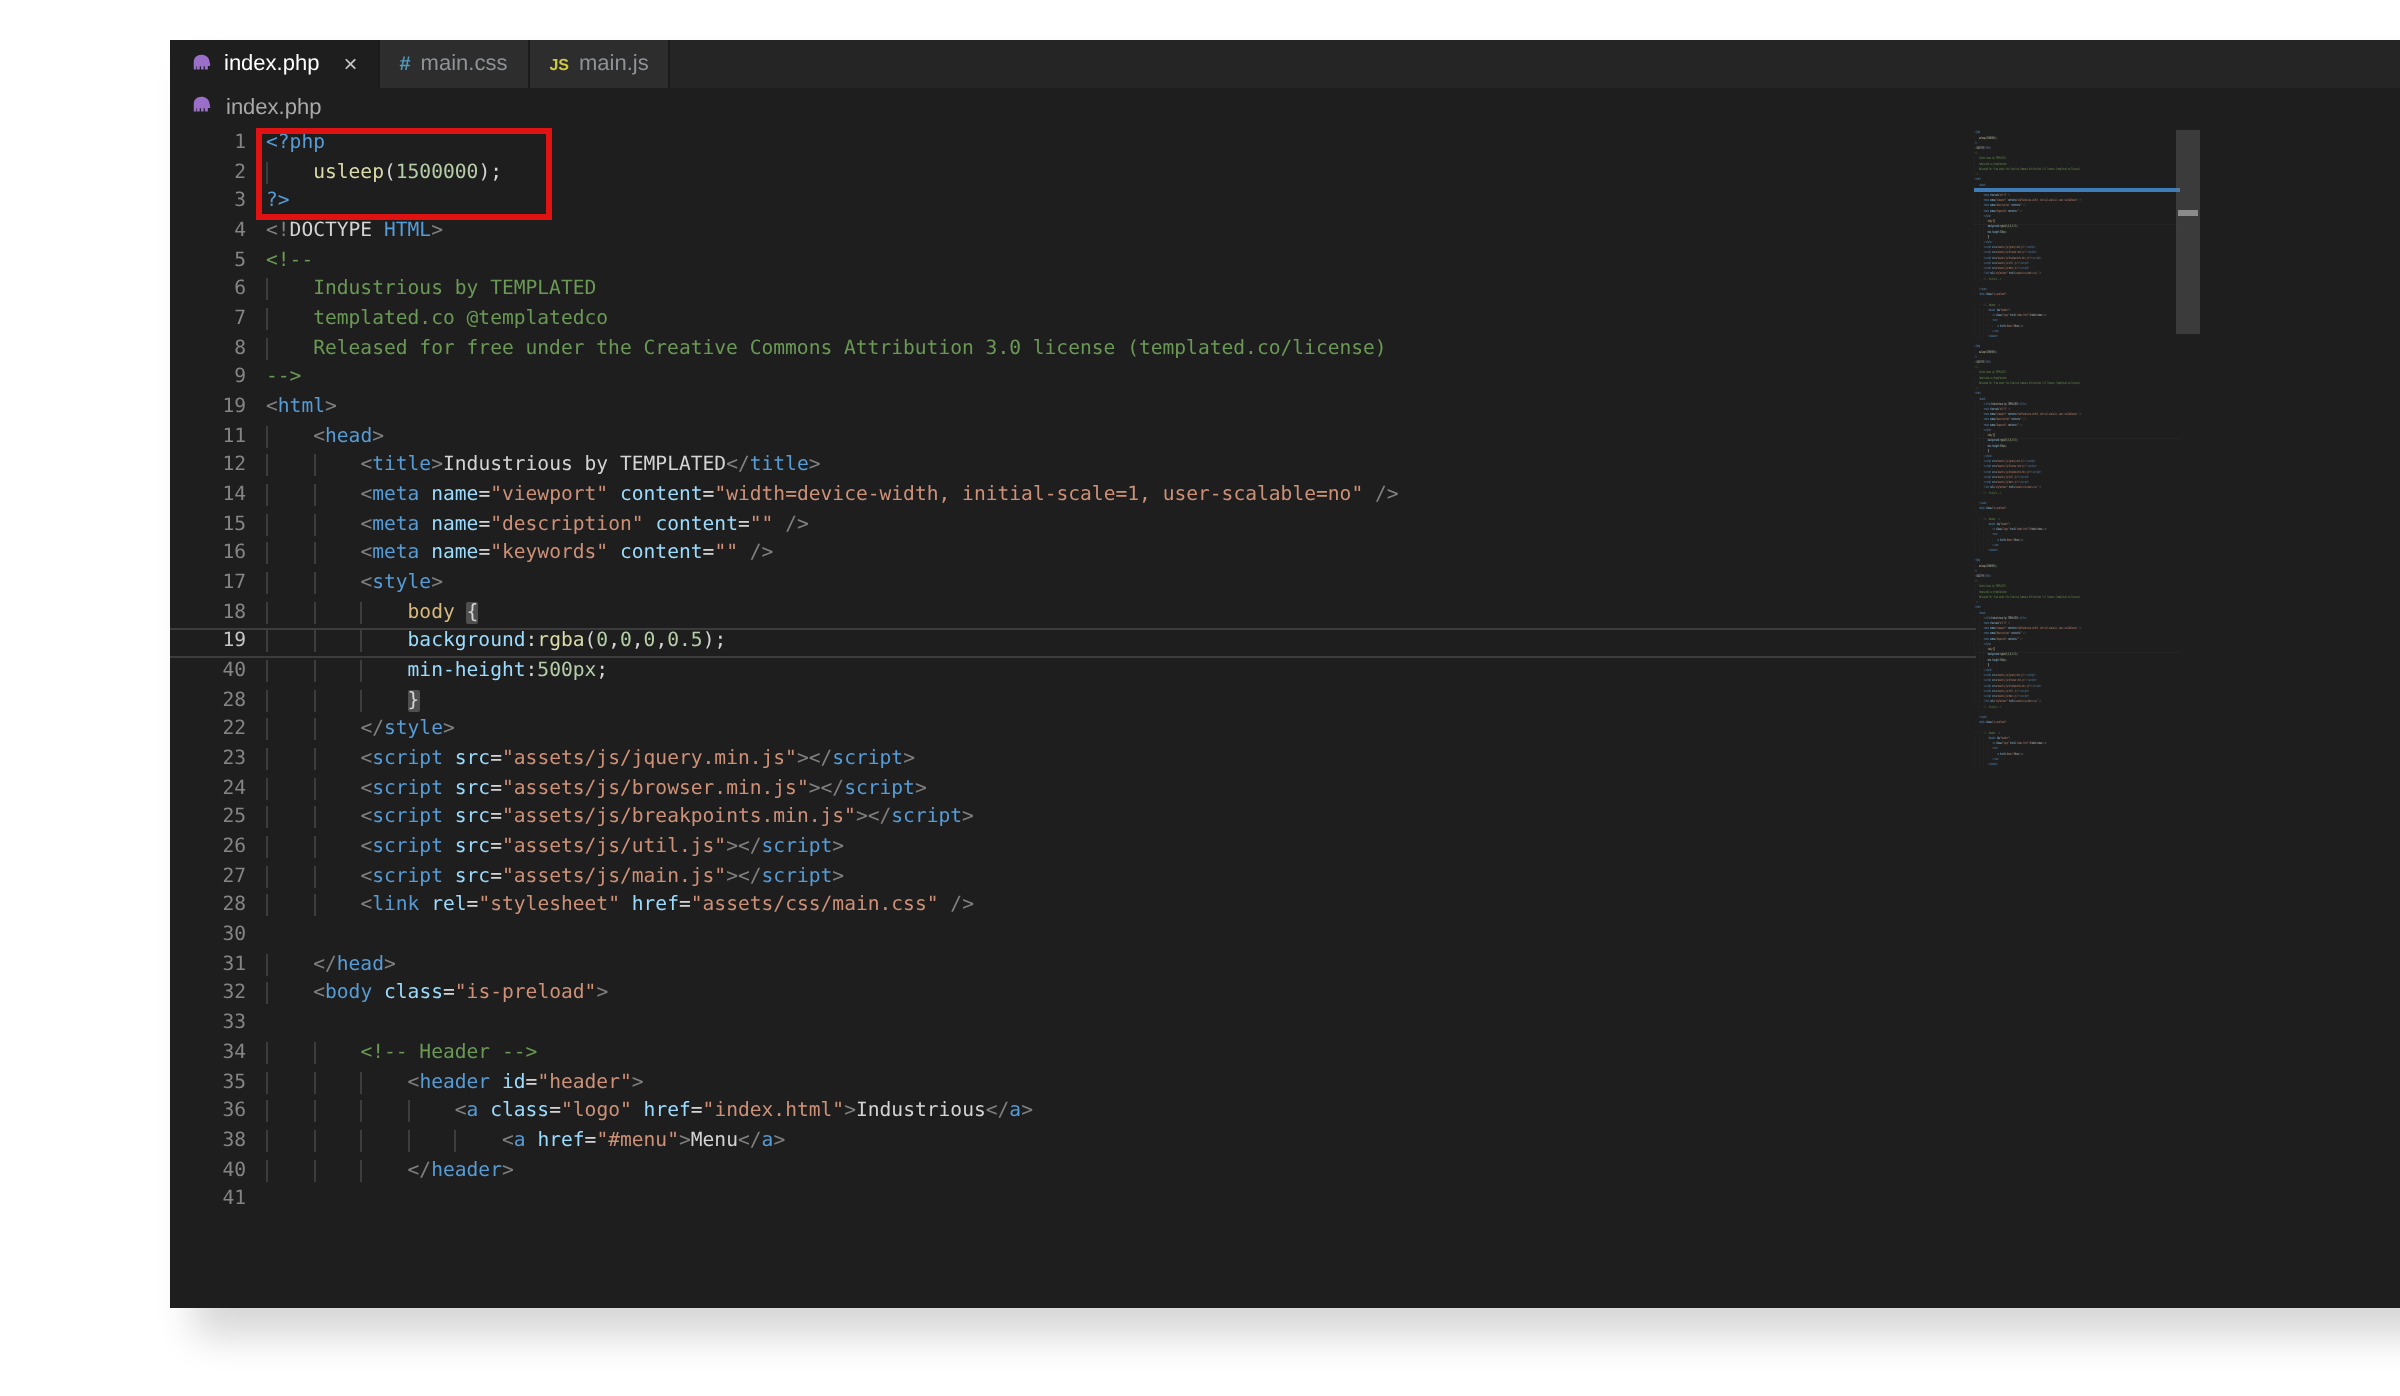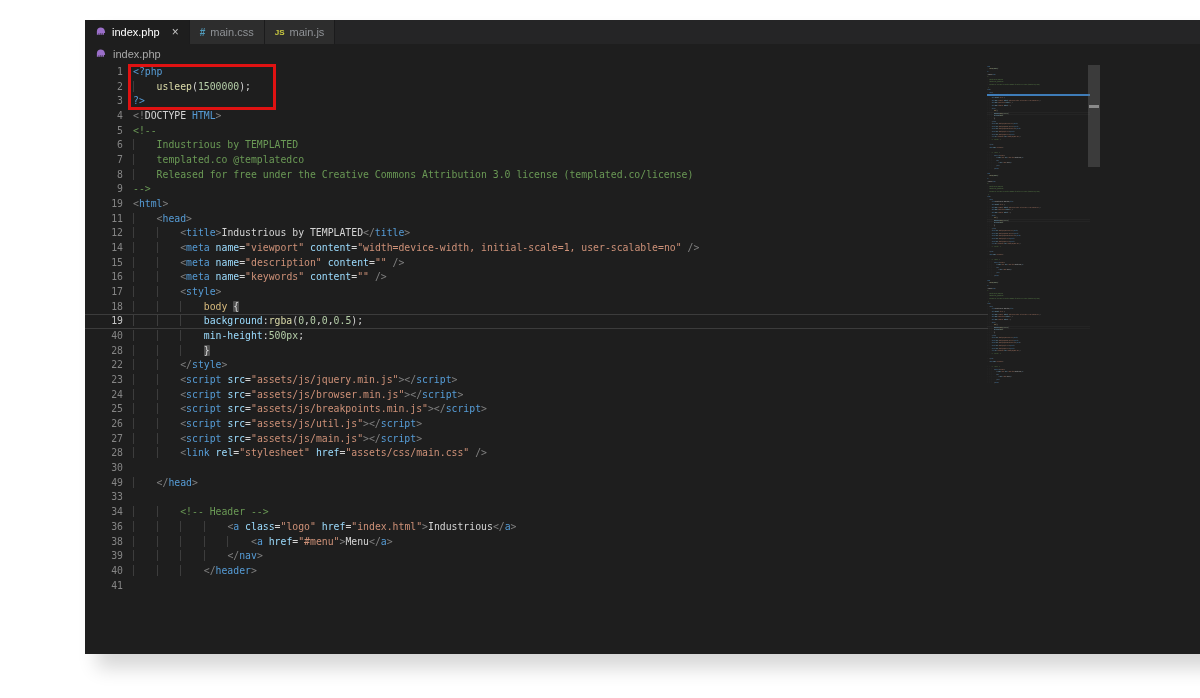--- a/index.html
+++ b/index.html
@@ -119,26 +119,27 @@
         <div class="line"><span class="num">40</span><span class="ct"><span class="ig">    </span><span class="ig">    </span><span class="ig">    </span><span class="t-prop">min-height</span><span class="t-txt">:</span><span class="t-num">500px</span><span class="t-txt">;</span></span></div>
         <div class="line"><span class="num">28</span><span class="ct"><span class="ig">    </span><span class="ig">    </span><span class="ig">    </span><span class="t-brk">}</span></span></div>
         <div class="line"><span class="num">22</span><span class="ct"><span class="ig">    </span><span class="ig">    </span><span class="t-pu">&lt;/</span><span class="t-tag">style</span><span class="t-pu">&gt;</span></span></div>
         <div class="line"><span class="num">23</span><span class="ct"><span class="ig">    </span><span class="ig">    </span><span class="t-pu">&lt;</span><span class="t-tag">script</span><span class="t-txt"> </span><span class="t-attr">src</span><span class="t-eq">=</span><span class="t-str">"assets/js/jquery.min.js"</span><span class="t-pu">&gt;&lt;/</span><span class="t-tag">script</span><span class="t-pu">&gt;</span></span></div>
         <div class="line"><span class="num">24</span><span class="ct"><span class="ig">    </span><span class="ig">    </span><span class="t-pu">&lt;</span><span class="t-tag">script</span><span class="t-txt"> </span><span class="t-attr">src</span><span class="t-eq">=</span><span class="t-str">"assets/js/browser.min.js"</span><span class="t-pu">&gt;&lt;/</span><span class="t-tag">script</span><span class="t-pu">&gt;</span></span></div>
         <div class="line"><span class="num">25</span><span class="ct"><span class="ig">    </span><span class="ig">    </span><span class="t-pu">&lt;</span><span class="t-tag">script</span><span class="t-txt"> </span><span class="t-attr">src</span><span class="t-eq">=</span><span class="t-str">"assets/js/breakpoints.min.js"</span><span class="t-pu">&gt;&lt;/</span><span class="t-tag">script</span><span class="t-pu">&gt;</span></span></div>
         <div class="line"><span class="num">26</span><span class="ct"><span class="ig">    </span><span class="ig">    </span><span class="t-pu">&lt;</span><span class="t-tag">script</span><span class="t-txt"> </span><span class="t-attr">src</span><span class="t-eq">=</span><span class="t-str">"assets/js/util.js"</span><span class="t-pu">&gt;&lt;/</span><span class="t-tag">script</span><span class="t-pu">&gt;</span></span></div>
         <div class="line"><span class="num">27</span><span class="ct"><span class="ig">    </span><span class="ig">    </span><span class="t-pu">&lt;</span><span class="t-tag">script</span><span class="t-txt"> </span><span class="t-attr">src</span><span class="t-eq">=</span><span class="t-str">"assets/js/main.js"</span><span class="t-pu">&gt;&lt;/</span><span class="t-tag">script</span><span class="t-pu">&gt;</span></span></div>
         <div class="line"><span class="num">28</span><span class="ct"><span class="ig">    </span><span class="ig">    </span><span class="t-pu">&lt;</span><span class="t-tag">link</span><span class="t-txt"> </span><span class="t-attr">rel</span><span class="t-eq">=</span><span class="t-str">"stylesheet"</span><span class="t-txt"> </span><span class="t-attr">href</span><span class="t-eq">=</span><span class="t-str">"assets/css/main.css"</span><span class="t-txt"> </span><span class="t-pu">/&gt;</span></span></div>
         <div class="line"><span class="num">30</span><span class="ct"></span></div>
-        <div class="line"><span class="num">49</span><span class="ct"><span class="ig">    </span><span class="t-pu">&lt;/</span><span class="t-tag">head</span><span class="t-pu">&gt;</span></span></div>
+        <div class="line"><span class="num">31</span><span class="ct"><span class="ig">    </span><span class="t-pu">&lt;/</span><span class="t-tag">head</span><span class="t-pu">&gt;</span></span></div>
+        <div class="line"><span class="num">32</span><span class="ct"><span class="ig">    </span><span class="t-pu">&lt;</span><span class="t-tag">body</span><span class="t-txt"> </span><span class="t-attr">class</span><span class="t-eq">=</span><span class="t-str">"is-preload"</span><span class="t-pu">&gt;</span></span></div>
         <div class="line"><span class="num">33</span><span class="ct"></span></div>
         <div class="line"><span class="num">34</span><span class="ct"><span class="ig">    </span><span class="ig">    </span><span class="t-cm">&lt;!-- Header --&gt;</span></span></div>
+        <div class="line"><span class="num">35</span><span class="ct"><span class="ig">    </span><span class="ig">    </span><span class="ig">    </span><span class="t-pu">&lt;</span><span class="t-tag">header</span><span class="t-txt"> </span><span class="t-attr">id</span><span class="t-eq">=</span><span class="t-str">"header"</span><span class="t-pu">&gt;</span></span></div>
         <div class="line"><span class="num">36</span><span class="ct"><span class="ig">    </span><span class="ig">    </span><span class="ig">    </span><span class="ig">    </span><span class="t-pu">&lt;</span><span class="t-tag">a</span><span class="t-txt"> </span><span class="t-attr">class</span><span class="t-eq">=</span><span class="t-str">"logo"</span><span class="t-txt"> </span><span class="t-attr">href</span><span class="t-eq">=</span><span class="t-str">"index.html"</span><span class="t-pu">&gt;</span><span class="t-txt">Industrious</span><span class="t-pu">&lt;/</span><span class="t-tag">a</span><span class="t-pu">&gt;</span></span></div>
         <div class="line"><span class="num">38</span><span class="ct"><span class="ig">    </span><span class="ig">    </span><span class="ig">    </span><span class="ig">    </span><span class="ig">    </span><span class="t-pu">&lt;</span><span class="t-tag">a</span><span class="t-txt"> </span><span class="t-attr">href</span><span class="t-eq">=</span><span class="t-str">"#menu"</span><span class="t-pu">&gt;</span><span class="t-txt">Menu</span><span class="t-pu">&lt;/</span><span class="t-tag">a</span><span class="t-pu">&gt;</span></span></div>
-        <div class="line"><span class="num">39</span><span class="ct"><span class="ig">    </span><span class="ig">    </span><span class="ig">    </span><span class="ig">    </span><span class="t-pu">&lt;/</span><span class="t-tag">nav</span><span class="t-pu">&gt;</span></span></div>
         <div class="line"><span class="num">40</span><span class="ct"><span class="ig">    </span><span class="ig">    </span><span class="ig">    </span><span class="t-pu">&lt;/</span><span class="t-tag">header</span><span class="t-pu">&gt;</span></span></div>
         <div class="line"><span class="num">41</span><span class="ct"></span></div>
       </div>
     <div class="annot"></div>
 
     <div class="minimap">
       <div id="mm">
           <div class="mm-block" style="top:2px"><div class="line"><span class="ct"><span class="t-php">&lt;?php</span></span></div><div class="line"><span class="ct"><span class="ig">    </span><span class="t-fn">usleep</span><span class="t-txt">(</span><span class="t-num">1500000</span><span class="t-txt">);</span></span></div><div class="line"><span class="ct"><span class="t-php">?&gt;</span></span></div><div class="line"><span class="ct"><span class="t-pu">&lt;!</span><span class="t-txt">DOCTYPE </span><span class="t-tag">HTML</span><span class="t-pu">&gt;</span></span></div><div class="line"><span class="ct"><span class="t-cm">&lt;!--</span></span></div><div class="line"><span class="ct"><span class="ig">    </span><span class="t-cm">Industrious by TEMPLATED</span></span></div><div class="line"><span class="ct"><span class="ig">    </span><span class="t-cm">templated.co @templatedco</span></span></div><div class="line"><span class="ct"><span class="ig">    </span><span class="t-cm">Released for free under the Creative Commons Attribution 3.0 license (templated.co/license)</span></span></div><div class="line"><span class="ct"><span class="t-cm">--&gt;</span></span></div><div class="line"><span class="ct"><span class="t-pu">&lt;</span><span class="t-tag">html</span><span class="t-pu">&gt;</span></span></div><div class="line"><span class="ct"><span class="ig">    </span><span class="t-pu">&lt;</span><span class="t-tag">head</span><span class="t-pu">&gt;</span></span></div><div class="line"><span class="ct"><span class="ig">    </span><span class="ig">    </span><span class="t-pu">&lt;</span><span class="t-tag">title</span><span class="t-pu">&gt;</span><span class="t-txt">Industrious by TEMPLATED</span><span class="t-pu">&lt;/</span><span class="t-tag">title</span><span class="t-pu">&gt;</span></span></div><div class="line"><span class="ct"><span class="ig">    </span><span class="ig">    </span><span class="t-pu">&lt;</span><span class="t-tag">meta</span><span class="t-txt"> </span><span class="t-attr">charset</span><span class="t-eq">=</span><span class="t-str">"utf-8"</span><span class="t-txt"> </span><span class="t-pu">/&gt;</span></span></div><div class="line"><span class="ct"><span class="ig">    </span><span class="ig">    </span><span class="t-pu">&lt;</span><span class="t-tag">meta</span><span class="t-txt"> </span><span class="t-attr">name</span><span class="t-eq">=</span><span class="t-str">"viewport"</span><span class="t-txt"> </span><span class="t-attr">content</span><span class="t-eq">=</span><span class="t-str">"width=device-width, initial-scale=1, user-scalable=no"</span><span class="t-txt"> </span><span class="t-pu">/&gt;</span></span></div><div class="line"><span class="ct"><span class="ig">    </span><span class="ig">    </span><span class="t-pu">&lt;</span><span class="t-tag">meta</span><span class="t-txt"> </span><span class="t-attr">name</span><span class="t-eq">=</span><span class="t-str">"description"</span><span class="t-txt"> </span><span class="t-attr">content</span><span class="t-eq">=</span><span class="t-str">""</span><span class="t-txt"> </span><span class="t-pu">/&gt;</span></span></div><div class="line"><span class="ct"><span class="ig">    </span><span class="ig">    </span><span class="t-pu">&lt;</span><span class="t-tag">meta</span><span class="t-txt"> </span><span class="t-attr">name</span><span class="t-eq">=</span><span class="t-str">"keywords"</span><span class="t-txt"> </span><span class="t-attr">content</span><span class="t-eq">=</span><span class="t-str">""</span><span class="t-txt"> </span><span class="t-pu">/&gt;</span></span></div><div class="line"><span class="ct"><span class="ig">    </span><span class="ig">    </span><span class="t-pu">&lt;</span><span class="t-tag">style</span><span class="t-pu">&gt;</span></span></div><div class="line"><span class="ct"><span class="ig">    </span><span class="ig">    </span><span class="ig">    </span><span class="t-sel">body </span><span class="t-brk">{</span></span></div><div class="line cur"><span class="ct"><span class="ig">    </span><span class="ig">    </span><span class="ig">    </span><span class="t-prop">background</span><span class="t-txt">:</span><span class="t-fn">rgba</span><span class="t-txt">(</span><span class="t-num">0</span><span class="t-txt">,</span><span class="t-num">0</span><span class="t-txt">,</span><span class="t-num">0</span><span class="t-txt">,</span><span class="t-num">0.5</span><span class="t-txt">);</span></span></div><div class="line"><span class="ct"><span class="ig">    </span><span class="ig">    </span><span class="ig">    </span><span class="t-prop">min-height</span><span class="t-txt">:</span><span class="t-num">500px</span><span class="t-txt">;</span></span></div><div class="line"><span class="ct"><span class="ig">    </span><span class="ig">    </span><span class="ig">    </span><span class="t-brk">}</span></span></div><div class="line"><span class="ct"><span class="ig">    </span><span class="ig">    </span><span class="t-pu">&lt;/</span><span class="t-tag">style</span><span class="t-pu">&gt;</span></span></div><div class="line"><span class="ct"><span class="ig">    </span><span class="ig">    </span><span class="t-pu">&lt;</span><span class="t-tag">script</span><span class="t-txt"> </span><span class="t-attr">src</span><span class="t-eq">=</span><span class="t-str">"assets/js/jquery.min.js"</span><span class="t-pu">&gt;&lt;/</span><span class="t-tag">script</span><span class="t-pu">&gt;</span></span></div><div class="line"><span class="ct"><span class="ig">    </span><span class="ig">    </span><span class="t-pu">&lt;</span><span class="t-tag">script</span><span class="t-txt"> </span><span class="t-attr">src</span><span class="t-eq">=</span><span class="t-str">"assets/js/browser.min.js"</span><span class="t-pu">&gt;&lt;/</span><span class="t-tag">script</span><span class="t-pu">&gt;</span></span></div><div class="line"><span class="ct"><span class="ig">    </span><span class="ig">    </span><span class="t-pu">&lt;</span><span class="t-tag">script</span><span class="t-txt"> </span><span class="t-attr">src</span><span class="t-eq">=</span><span class="t-str">"assets/js/breakpoints.min.js"</span><span class="t-pu">&gt;&lt;/</span><span class="t-tag">script</span><span class="t-pu">&gt;</span></span></div><div class="line"><span class="ct"><span class="ig">    </span><span class="ig">    </span><span class="t-pu">&lt;</span><span class="t-tag">script</span><span class="t-txt"> </span><span class="t-attr">src</span><span class="t-eq">=</span><span class="t-str">"assets/js/util.js"</span><span class="t-pu">&gt;&lt;/</span><span class="t-tag">script</span><span class="t-pu">&gt;</span></span></div><div class="line"><span class="ct"><span class="ig">    </span><span class="ig">    </span><span class="t-pu">&lt;</span><span class="t-tag">script</span><span class="t-txt"> </span><span class="t-attr">src</span><span class="t-eq">=</span><span class="t-str">"assets/js/main.js"</span><span class="t-pu">&gt;&lt;/</span><span class="t-tag">script</span><span class="t-pu">&gt;</span></span></div><div class="line"><span class="ct"><span class="ig">    </span><span class="ig">    </span><span class="t-pu">&lt;</span><span class="t-tag">link</span><span class="t-txt"> </span><span class="t-attr">rel</span><span class="t-eq">=</span><span class="t-str">"stylesheet"</span><span class="t-txt"> </span><span class="t-attr">href</span><span class="t-eq">=</span><span class="t-str">"assets/css/main.css"</span><span class="t-txt"> </span><span class="t-pu">/&gt;</span></span></div><div class="line"><span class="ct"><span class="ig">    </span><span class="ig">    </span><span class="t-cm">&lt;!-- Scripts --&gt;</span></span></div><div class="line"><span class="ct"></span></div><div class="line"><span class="ct"><span class="ig">    </span><span class="t-pu">&lt;/</span><span class="t-tag">head</span><span class="t-pu">&gt;</span></span></div><div class="line"><span class="ct"><span class="ig">    </span><span class="t-pu">&lt;</span><span class="t-tag">body</span><span class="t-txt"> </span><span class="t-attr">class</span><span class="t-eq">=</span><span class="t-str">"is-preload"</span><span class="t-pu">&gt;</span></span></div><div class="line"><span class="ct"></span></div><div class="line"><span class="ct"><span class="ig">    </span><span class="ig">    </span><span class="t-cm">&lt;!-- Header --&gt;</span></span></div><div class="line"><span class="ct"><span class="ig">    </span><span class="ig">    </span><span class="ig">    </span><span class="t-pu">&lt;</span><span class="t-tag">header</span><span class="t-txt"> </span><span class="t-attr">id</span><span class="t-eq">=</span><span class="t-str">"header"</span><span class="t-pu">&gt;</span></span></div><div class="line"><span class="ct"><span class="ig">    </span><span class="ig">    </span><span class="ig">    </span><span class="ig">    </span><span class="t-pu">&lt;</span><span class="t-tag">a</span><span class="t-txt"> </span><span class="t-attr">class</span><span class="t-eq">=</span><span class="t-str">"logo"</span><span class="t-txt"> </span><span class="t-attr">href</span><span class="t-eq">=</span><span class="t-str">"index.html"</span><span class="t-pu">&gt;</span><span class="t-txt">Industrious</span><span class="t-pu">&lt;/</span><span class="t-tag">a</span><span class="t-pu">&gt;</span></span></div><div class="line"><span class="ct"><span class="ig">    </span><span class="ig">    </span><span class="ig">    </span><span class="ig">    </span><span class="t-pu">&lt;</span><span class="t-tag">nav</span><span class="t-pu">&gt;</span></span></div><div class="line"><span class="ct"><span class="ig">    </span><span class="ig">    </span><span class="ig">    </span><span class="ig">    </span><span class="ig">    </span><span class="t-pu">&lt;</span><span class="t-tag">a</span><span class="t-txt"> </span><span class="t-attr">href</span><span class="t-eq">=</span><span class="t-str">"#menu"</span><span class="t-pu">&gt;</span><span class="t-txt">Menu</span><span class="t-pu">&lt;/</span><span class="t-tag">a</span><span class="t-pu">&gt;</span></span></div><div class="line"><span class="ct"><span class="ig">    </span><span class="ig">    </span><span class="ig">    </span><span class="ig">    </span><span class="t-pu">&lt;/</span><span class="t-tag">nav</span><span class="t-pu">&gt;</span></span></div><div class="line"><span class="ct"><span class="ig">    </span><span class="ig">    </span><span class="ig">    </span><span class="t-pu">&lt;/</span><span class="t-tag">header</span><span class="t-pu">&gt;</span></span></div><div class="line"><span class="ct"></span></div></div>
           <div class="mm-block" style="top:109.13463999999999px"><div class="line"><span class="ct"><span class="t-php">&lt;?php</span></span></div><div class="line"><span class="ct"><span class="ig">    </span><span class="t-fn">usleep</span><span class="t-txt">(</span><span class="t-num">1500000</span><span class="t-txt">);</span></span></div><div class="line"><span class="ct"><span class="t-php">?&gt;</span></span></div><div class="line"><span class="ct"><span class="t-pu">&lt;!</span><span class="t-txt">DOCTYPE </span><span class="t-tag">HTML</span><span class="t-pu">&gt;</span></span></div><div class="line"><span class="ct"><span class="t-cm">&lt;!--</span></span></div><div class="line"><span class="ct"><span class="ig">    </span><span class="t-cm">Industrious by TEMPLATED</span></span></div><div class="line"><span class="ct"><span class="ig">    </span><span class="t-cm">templated.co @templatedco</span></span></div><div class="line"><span class="ct"><span class="ig">    </span><span class="t-cm">Released for free under the Creative Commons Attribution 3.0 license (templated.co/license)</span></span></div><div class="line"><span class="ct"><span class="t-cm">--&gt;</span></span></div><div class="line"><span class="ct"><span class="t-pu">&lt;</span><span class="t-tag">html</span><span class="t-pu">&gt;</span></span></div><div class="line"><span class="ct"><span class="ig">    </span><span class="t-pu">&lt;</span><span class="t-tag">head</span><span class="t-pu">&gt;</span></span></div><div class="line"><span class="ct"><span class="ig">    </span><span class="ig">    </span><span class="t-pu">&lt;</span><span class="t-tag">title</span><span class="t-pu">&gt;</span><span class="t-txt">Industrious by TEMPLATED</span><span class="t-pu">&lt;/</span><span class="t-tag">title</span><span class="t-pu">&gt;</span></span></div><div class="line"><span class="ct"><span class="ig">    </span><span class="ig">    </span><span class="t-pu">&lt;</span><span class="t-tag">meta</span><span class="t-txt"> </span><span class="t-attr">charset</span><span class="t-eq">=</span><span class="t-str">"utf-8"</span><span class="t-txt"> </span><span class="t-pu">/&gt;</span></span></div><div class="line"><span class="ct"><span class="ig">    </span><span class="ig">    </span><span class="t-pu">&lt;</span><span class="t-tag">meta</span><span class="t-txt"> </span><span class="t-attr">name</span><span class="t-eq">=</span><span class="t-str">"viewport"</span><span class="t-txt"> </span><span class="t-attr">content</span><span class="t-eq">=</span><span class="t-str">"width=device-width, initial-scale=1, user-scalable=no"</span><span class="t-txt"> </span><span class="t-pu">/&gt;</span></span></div><div class="line"><span class="ct"><span class="ig">    </span><span class="ig">    </span><span class="t-pu">&lt;</span><span class="t-tag">meta</span><span class="t-txt"> </span><span class="t-attr">name</span><span class="t-eq">=</span><span class="t-str">"description"</span><span class="t-txt"> </span><span class="t-attr">content</span><span class="t-eq">=</span><span class="t-str">""</span><span class="t-txt"> </span><span class="t-pu">/&gt;</span></span></div><div class="line"><span class="ct"><span class="ig">    </span><span class="ig">    </span><span class="t-pu">&lt;</span><span class="t-tag">meta</span><span class="t-txt"> </span><span class="t-attr">name</span><span class="t-eq">=</span><span class="t-str">"keywords"</span><span class="t-txt"> </span><span class="t-attr">content</span><span class="t-eq">=</span><span class="t-str">""</span><span class="t-txt"> </span><span class="t-pu">/&gt;</span></span></div><div class="line"><span class="ct"><span class="ig">    </span><span class="ig">    </span><span class="t-pu">&lt;</span><span class="t-tag">style</span><span class="t-pu">&gt;</span></span></div><div class="line"><span class="ct"><span class="ig">    </span><span class="ig">    </span><span class="ig">    </span><span class="t-sel">body </span><span class="t-brk">{</span></span></div><div class="line cur"><span class="ct"><span class="ig">    </span><span class="ig">    </span><span class="ig">    </span><span class="t-prop">background</span><span class="t-txt">:</span><span class="t-fn">rgba</span><span class="t-txt">(</span><span class="t-num">0</span><span class="t-txt">,</span><span class="t-num">0</span><span class="t-txt">,</span><span class="t-num">0</span><span class="t-txt">,</span><span class="t-num">0.5</span><span class="t-txt">);</span></span></div><div class="line"><span class="ct"><span class="ig">    </span><span class="ig">    </span><span class="ig">    </span><span class="t-prop">min-height</span><span class="t-txt">:</span><span class="t-num">500px</span><span class="t-txt">;</span></span></div><div class="line"><span class="ct"><span class="ig">    </span><span class="ig">    </span><span class="ig">    </span><span class="t-brk">}</span></span></div><div class="line"><span class="ct"><span class="ig">    </span><span class="ig">    </span><span class="t-pu">&lt;/</span><span class="t-tag">style</span><span class="t-pu">&gt;</span></span></div><div class="line"><span class="ct"><span class="ig">    </span><span class="ig">    </span><span class="t-pu">&lt;</span><span class="t-tag">script</span><span class="t-txt"> </span><span class="t-attr">src</span><span class="t-eq">=</span><span class="t-str">"assets/js/jquery.min.js"</span><span class="t-pu">&gt;&lt;/</span><span class="t-tag">script</span><span class="t-pu">&gt;</span></span></div><div class="line"><span class="ct"><span class="ig">    </span><span class="ig">    </span><span class="t-pu">&lt;</span><span class="t-tag">script</span><span class="t-txt"> </span><span class="t-attr">src</span><span class="t-eq">=</span><span class="t-str">"assets/js/browser.min.js"</span><span class="t-pu">&gt;&lt;/</span><span class="t-tag">script</span><span class="t-pu">&gt;</span></span></div><div class="line"><span class="ct"><span class="ig">    </span><span class="ig">    </span><span class="t-pu">&lt;</span><span class="t-tag">script</span><span class="t-txt"> </span><span class="t-attr">src</span><span class="t-eq">=</span><span class="t-str">"assets/js/breakpoints.min.js"</span><span class="t-pu">&gt;&lt;/</span><span class="t-tag">script</span><span class="t-pu">&gt;</span></span></div><div class="line"><span class="ct"><span class="ig">    </span><span class="ig">    </span><span class="t-pu">&lt;</span><span class="t-tag">script</span><span class="t-txt"> </span><span class="t-attr">src</span><span class="t-eq">=</span><span class="t-str">"assets/js/util.js"</span><span class="t-pu">&gt;&lt;/</span><span class="t-tag">script</span><span class="t-pu">&gt;</span></span></div><div class="line"><span class="ct"><span class="ig">    </span><span class="ig">    </span><span class="t-pu">&lt;</span><span class="t-tag">script</span><span class="t-txt"> </span><span class="t-attr">src</span><span class="t-eq">=</span><span class="t-str">"assets/js/main.js"</span><span class="t-pu">&gt;&lt;/</span><span class="t-tag">script</span><span class="t-pu">&gt;</span></span></div><div class="line"><span class="ct"><span class="ig">    </span><span class="ig">    </span><span class="t-pu">&lt;</span><span class="t-tag">link</span><span class="t-txt"> </span><span class="t-attr">rel</span><span class="t-eq">=</span><span class="t-str">"stylesheet"</span><span class="t-txt"> </span><span class="t-attr">href</span><span class="t-eq">=</span><span class="t-str">"assets/css/main.css"</span><span class="t-txt"> </span><span class="t-pu">/&gt;</span></span></div><div class="line"><span class="ct"><span class="ig">    </span><span class="ig">    </span><span class="t-cm">&lt;!-- Scripts --&gt;</span></span></div><div class="line"><span class="ct"></span></div><div class="line"><span class="ct"><span class="ig">    </span><span class="t-pu">&lt;/</span><span class="t-tag">head</span><span class="t-pu">&gt;</span></span></div><div class="line"><span class="ct"><span class="ig">    </span><span class="t-pu">&lt;</span><span class="t-tag">body</span><span class="t-txt"> </span><span class="t-attr">class</span><span class="t-eq">=</span><span class="t-str">"is-preload"</span><span class="t-pu">&gt;</span></span></div><div class="line"><span class="ct"></span></div><div class="line"><span class="ct"><span class="ig">    </span><span class="ig">    </span><span class="t-cm">&lt;!-- Header --&gt;</span></span></div><div class="line"><span class="ct"><span class="ig">    </span><span class="ig">    </span><span class="ig">    </span><span class="t-pu">&lt;</span><span class="t-tag">header</span><span class="t-txt"> </span><span class="t-attr">id</span><span class="t-eq">=</span><span class="t-str">"header"</span><span class="t-pu">&gt;</span></span></div><div class="line"><span class="ct"><span class="ig">    </span><span class="ig">    </span><span class="ig">    </span><span class="ig">    </span><span class="t-pu">&lt;</span><span class="t-tag">a</span><span class="t-txt"> </span><span class="t-attr">class</span><span class="t-eq">=</span><span class="t-str">"logo"</span><span class="t-txt"> </span><span class="t-attr">href</span><span class="t-eq">=</span><span class="t-str">"index.html"</span><span class="t-pu">&gt;</span><span class="t-txt">Industrious</span><span class="t-pu">&lt;/</span><span class="t-tag">a</span><span class="t-pu">&gt;</span></span></div><div class="line"><span class="ct"><span class="ig">    </span><span class="ig">    </span><span class="ig">    </span><span class="ig">    </span><span class="t-pu">&lt;</span><span class="t-tag">nav</span><span class="t-pu">&gt;</span></span></div><div class="line"><span class="ct"><span class="ig">    </span><span class="ig">    </span><span class="ig">    </span><span class="ig">    </span><span class="ig">    </span><span class="t-pu">&lt;</span><span class="t-tag">a</span><span class="t-txt"> </span><span class="t-attr">href</span><span class="t-eq">=</span><span class="t-str">"#menu"</span><span class="t-pu">&gt;</span><span class="t-txt">Menu</span><span class="t-pu">&lt;/</span><span class="t-tag">a</span><span class="t-pu">&gt;</span></span></div><div class="line"><span class="ct"><span class="ig">    </span><span class="ig">    </span><span class="ig">    </span><span class="ig">    </span><span class="t-pu">&lt;/</span><span class="t-tag">nav</span><span class="t-pu">&gt;</span></span></div><div class="line"><span class="ct"><span class="ig">    </span><span class="ig">    </span><span class="ig">    </span><span class="t-pu">&lt;/</span><span class="t-tag">header</span><span class="t-pu">&gt;</span></span></div><div class="line"><span class="ct"></span></div></div>
           <div class="mm-block" style="top:216.26927999999998px"><div class="line"><span class="ct"><span class="t-php">&lt;?php</span></span></div><div class="line"><span class="ct"><span class="ig">    </span><span class="t-fn">usleep</span><span class="t-txt">(</span><span class="t-num">1500000</span><span class="t-txt">);</span></span></div><div class="line"><span class="ct"><span class="t-php">?&gt;</span></span></div><div class="line"><span class="ct"><span class="t-pu">&lt;!</span><span class="t-txt">DOCTYPE </span><span class="t-tag">HTML</span><span class="t-pu">&gt;</span></span></div><div class="line"><span class="ct"><span class="t-cm">&lt;!--</span></span></div><div class="line"><span class="ct"><span class="ig">    </span><span class="t-cm">Industrious by TEMPLATED</span></span></div><div class="line"><span class="ct"><span class="ig">    </span><span class="t-cm">templated.co @templatedco</span></span></div><div class="line"><span class="ct"><span class="ig">    </span><span class="t-cm">Released for free under the Creative Commons Attribution 3.0 license (templated.co/license)</span></span></div><div class="line"><span class="ct"><span class="t-cm">--&gt;</span></span></div><div class="line"><span class="ct"><span class="t-pu">&lt;</span><span class="t-tag">html</span><span class="t-pu">&gt;</span></span></div><div class="line"><span class="ct"><span class="ig">    </span><span class="t-pu">&lt;</span><span class="t-tag">head</span><span class="t-pu">&gt;</span></span></div><div class="line"><span class="ct"><span class="ig">    </span><span class="ig">    </span><span class="t-pu">&lt;</span><span class="t-tag">title</span><span class="t-pu">&gt;</span><span class="t-txt">Industrious by TEMPLATED</span><span class="t-pu">&lt;/</span><span class="t-tag">title</span><span class="t-pu">&gt;</span></span></div><div class="line"><span class="ct"><span class="ig">    </span><span class="ig">    </span><span class="t-pu">&lt;</span><span class="t-tag">meta</span><span class="t-txt"> </span><span class="t-attr">charset</span><span class="t-eq">=</span><span class="t-str">"utf-8"</span><span class="t-txt"> </span><span class="t-pu">/&gt;</span></span></div><div class="line"><span class="ct"><span class="ig">    </span><span class="ig">    </span><span class="t-pu">&lt;</span><span class="t-tag">meta</span><span class="t-txt"> </span><span class="t-attr">name</span><span class="t-eq">=</span><span class="t-str">"viewport"</span><span class="t-txt"> </span><span class="t-attr">content</span><span class="t-eq">=</span><span class="t-str">"width=device-width, initial-scale=1, user-scalable=no"</span><span class="t-txt"> </span><span class="t-pu">/&gt;</span></span></div><div class="line"><span class="ct"><span class="ig">    </span><span class="ig">    </span><span class="t-pu">&lt;</span><span class="t-tag">meta</span><span class="t-txt"> </span><span class="t-attr">name</span><span class="t-eq">=</span><span class="t-str">"description"</span><span class="t-txt"> </span><span class="t-attr">content</span><span class="t-eq">=</span><span class="t-str">""</span><span class="t-txt"> </span><span class="t-pu">/&gt;</span></span></div><div class="line"><span class="ct"><span class="ig">    </span><span class="ig">    </span><span class="t-pu">&lt;</span><span class="t-tag">meta</span><span class="t-txt"> </span><span class="t-attr">name</span><span class="t-eq">=</span><span class="t-str">"keywords"</span><span class="t-txt"> </span><span class="t-attr">content</span><span class="t-eq">=</span><span class="t-str">""</span><span class="t-txt"> </span><span class="t-pu">/&gt;</span></span></div><div class="line"><span class="ct"><span class="ig">    </span><span class="ig">    </span><span class="t-pu">&lt;</span><span class="t-tag">style</span><span class="t-pu">&gt;</span></span></div><div class="line"><span class="ct"><span class="ig">    </span><span class="ig">    </span><span class="ig">    </span><span class="t-sel">body </span><span class="t-brk">{</span></span></div><div class="line cur"><span class="ct"><span class="ig">    </span><span class="ig">    </span><span class="ig">    </span><span class="t-prop">background</span><span class="t-txt">:</span><span class="t-fn">rgba</span><span class="t-txt">(</span><span class="t-num">0</span><span class="t-txt">,</span><span class="t-num">0</span><span class="t-txt">,</span><span class="t-num">0</span><span class="t-txt">,</span><span class="t-num">0.5</span><span class="t-txt">);</span></span></div><div class="line"><span class="ct"><span class="ig">    </span><span class="ig">    </span><span class="ig">    </span><span class="t-prop">min-height</span><span class="t-txt">:</span><span class="t-num">500px</span><span class="t-txt">;</span></span></div><div class="line"><span class="ct"><span class="ig">    </span><span class="ig">    </span><span class="ig">    </span><span class="t-brk">}</span></span></div><div class="line"><span class="ct"><span class="ig">    </span><span class="ig">    </span><span class="t-pu">&lt;/</span><span class="t-tag">style</span><span class="t-pu">&gt;</span></span></div><div class="line"><span class="ct"><span class="ig">    </span><span class="ig">    </span><span class="t-pu">&lt;</span><span class="t-tag">script</span><span class="t-txt"> </span><span class="t-attr">src</span><span class="t-eq">=</span><span class="t-str">"assets/js/jquery.min.js"</span><span class="t-pu">&gt;&lt;/</span><span class="t-tag">script</span><span class="t-pu">&gt;</span></span></div><div class="line"><span class="ct"><span class="ig">    </span><span class="ig">    </span><span class="t-pu">&lt;</span><span class="t-tag">script</span><span class="t-txt"> </span><span class="t-attr">src</span><span class="t-eq">=</span><span class="t-str">"assets/js/browser.min.js"</span><span class="t-pu">&gt;&lt;/</span><span class="t-tag">script</span><span class="t-pu">&gt;</span></span></div><div class="line"><span class="ct"><span class="ig">    </span><span class="ig">    </span><span class="t-pu">&lt;</span><span class="t-tag">script</span><span class="t-txt"> </span><span class="t-attr">src</span><span class="t-eq">=</span><span class="t-str">"assets/js/breakpoints.min.js"</span><span class="t-pu">&gt;&lt;/</span><span class="t-tag">script</span><span class="t-pu">&gt;</span></span></div><div class="line"><span class="ct"><span class="ig">    </span><span class="ig">    </span><span class="t-pu">&lt;</span><span class="t-tag">script</span><span class="t-txt"> </span><span class="t-attr">src</span><span class="t-eq">=</span><span class="t-str">"assets/js/util.js"</span><span class="t-pu">&gt;&lt;/</span><span class="t-tag">script</span><span class="t-pu">&gt;</span></span></div><div class="line"><span class="ct"><span class="ig">    </span><span class="ig">    </span><span class="t-pu">&lt;</span><span class="t-tag">script</span><span class="t-txt"> </span><span class="t-attr">src</span><span class="t-eq">=</span><span class="t-str">"assets/js/main.js"</span><span class="t-pu">&gt;&lt;/</span><span class="t-tag">script</span><span class="t-pu">&gt;</span></span></div><div class="line"><span class="ct"><span class="ig">    </span><span class="ig">    </span><span class="t-pu">&lt;</span><span class="t-tag">link</span><span class="t-txt"> </span><span class="t-attr">rel</span><span class="t-eq">=</span><span class="t-str">"stylesheet"</span><span class="t-txt"> </span><span class="t-attr">href</span><span class="t-eq">=</span><span class="t-str">"assets/css/main.css"</span><span class="t-txt"> </span><span class="t-pu">/&gt;</span></span></div><div class="line"><span class="ct"><span class="ig">    </span><span class="ig">    </span><span class="t-cm">&lt;!-- Scripts --&gt;</span></span></div><div class="line"><span class="ct"></span></div><div class="line"><span class="ct"><span class="ig">    </span><span class="t-pu">&lt;/</span><span class="t-tag">head</span><span class="t-pu">&gt;</span></span></div><div class="line"><span class="ct"><span class="ig">    </span><span class="t-pu">&lt;</span><span class="t-tag">body</span><span class="t-txt"> </span><span class="t-attr">class</span><span class="t-eq">=</span><span class="t-str">"is-preload"</span><span class="t-pu">&gt;</span></span></div><div class="line"><span class="ct"></span></div><div class="line"><span class="ct"><span class="ig">    </span><span class="ig">    </span><span class="t-cm">&lt;!-- Header --&gt;</span></span></div><div class="line"><span class="ct"><span class="ig">    </span><span class="ig">    </span><span class="ig">    </span><span class="t-pu">&lt;</span><span class="t-tag">header</span><span class="t-txt"> </span><span class="t-attr">id</span><span class="t-eq">=</span><span class="t-str">"header"</span><span class="t-pu">&gt;</span></span></div><div class="line"><span class="ct"><span class="ig">    </span><span class="ig">    </span><span class="ig">    </span><span class="ig">    </span><span class="t-pu">&lt;</span><span class="t-tag">a</span><span class="t-txt"> </span><span class="t-attr">class</span><span class="t-eq">=</span><span class="t-str">"logo"</span><span class="t-txt"> </span><span class="t-attr">href</span><span class="t-eq">=</span><span class="t-str">"index.html"</span><span class="t-pu">&gt;</span><span class="t-txt">Industrious</span><span class="t-pu">&lt;/</span><span class="t-tag">a</span><span class="t-pu">&gt;</span></span></div><div class="line"><span class="ct"><span class="ig">    </span><span class="ig">    </span><span class="ig">    </span><span class="ig">    </span><span class="t-pu">&lt;</span><span class="t-tag">nav</span><span class="t-pu">&gt;</span></span></div><div class="line"><span class="ct"><span class="ig">    </span><span class="ig">    </span><span class="ig">    </span><span class="ig">    </span><span class="ig">    </span><span class="t-pu">&lt;</span><span class="t-tag">a</span><span class="t-txt"> </span><span class="t-attr">href</span><span class="t-eq">=</span><span class="t-str">"#menu"</span><span class="t-pu">&gt;</span><span class="t-txt">Menu</span><span class="t-pu">&lt;/</span><span class="t-tag">a</span><span class="t-pu">&gt;</span></span></div><div class="line"><span class="ct"><span class="ig">    </span><span class="ig">    </span><span class="ig">    </span><span class="ig">    </span><span class="t-pu">&lt;/</span><span class="t-tag">nav</span><span class="t-pu">&gt;</span></span></div><div class="line"><span class="ct"><span class="ig">    </span><span class="ig">    </span><span class="ig">    </span><span class="t-pu">&lt;/</span><span class="t-tag">header</span><span class="t-pu">&gt;</span></span></div><div class="line"><span class="ct"></span></div></div>

